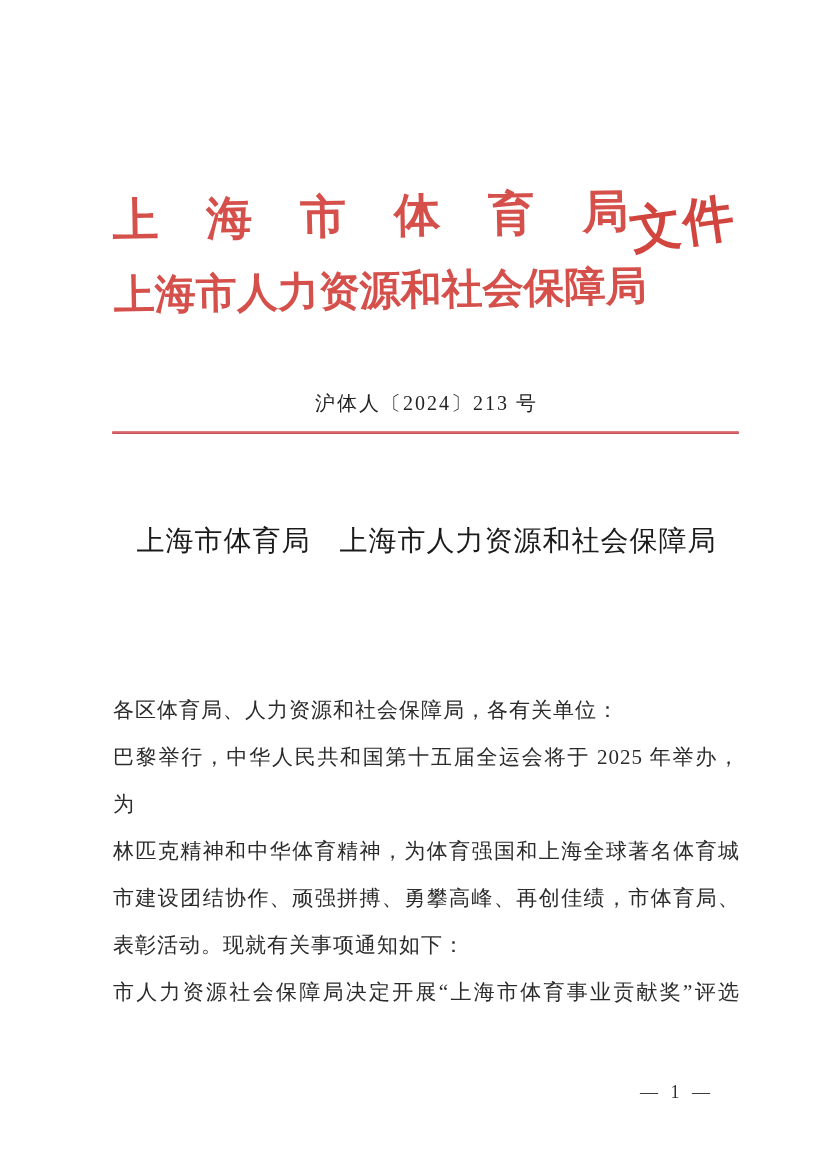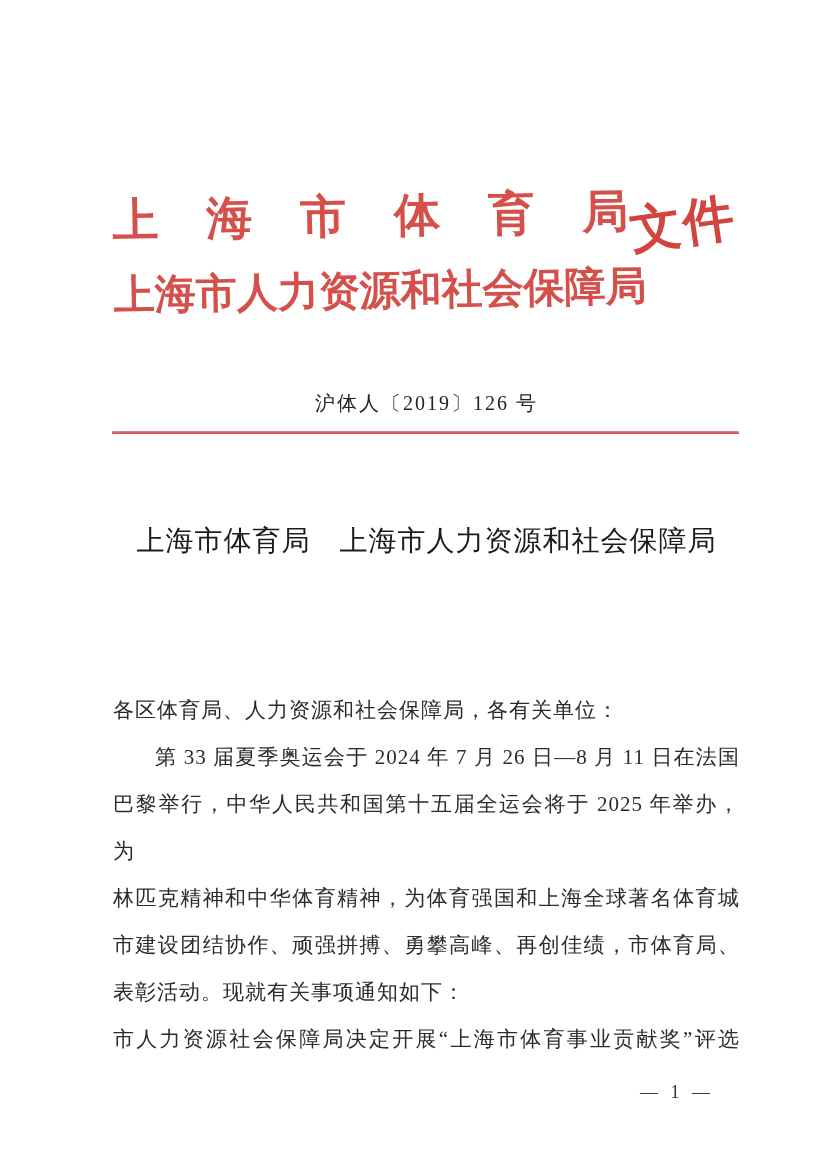--- a/index.html
+++ b/index.html
@@ -130,31 +130,30 @@
 
 <div class="page">
 
   <div class="letterhead">
     <div class="org-line-1">上海市体育局</div>
     <div class="org-line-2">上海市人力资源和社会保障局</div>
   </div>
 
   <div class="doc-type">文件</div>
 
-  <div class="doc-number">沪体人〔2019〕126 号</div>
+  <div class="doc-number">沪体人〔2024〕213 号</div>
 
   <div class="red-rule"></div>
 
   <div class="title-block">
     <div>上海市体育局　上海市人力资源和社会保障局</div>
   </div>
 
   <div class="body-block">
     <div class="body-line">各区体育局、人力资源和社会保障局，各有关单位：</div>
-    <div class="body-line indent justify">第 33 届夏季奥运会于 2024 年 7 月 26 日—8 月 11 日在法国</div>
     <div class="body-line justify">巴黎举行，中华人民共和国第十五届全运会将于 2025 年举办，为</div>
     <div class="body-line justify">林匹克精神和中华体育精神，为体育强国和上海全球著名体育城</div>
     <div class="body-line justify">市建设团结协作、顽强拼搏、勇攀高峰、再创佳绩，市体育局、</div>
     <div class="body-line">表彰活动。现就有关事项通知如下：</div>
     <div class="body-line justify">市人力资源社会保障局决定开展“上海市体育事业贡献奖”评选</div>
   </div>
 
   <div class="page-number">— 1 —</div>
 
 </div>

